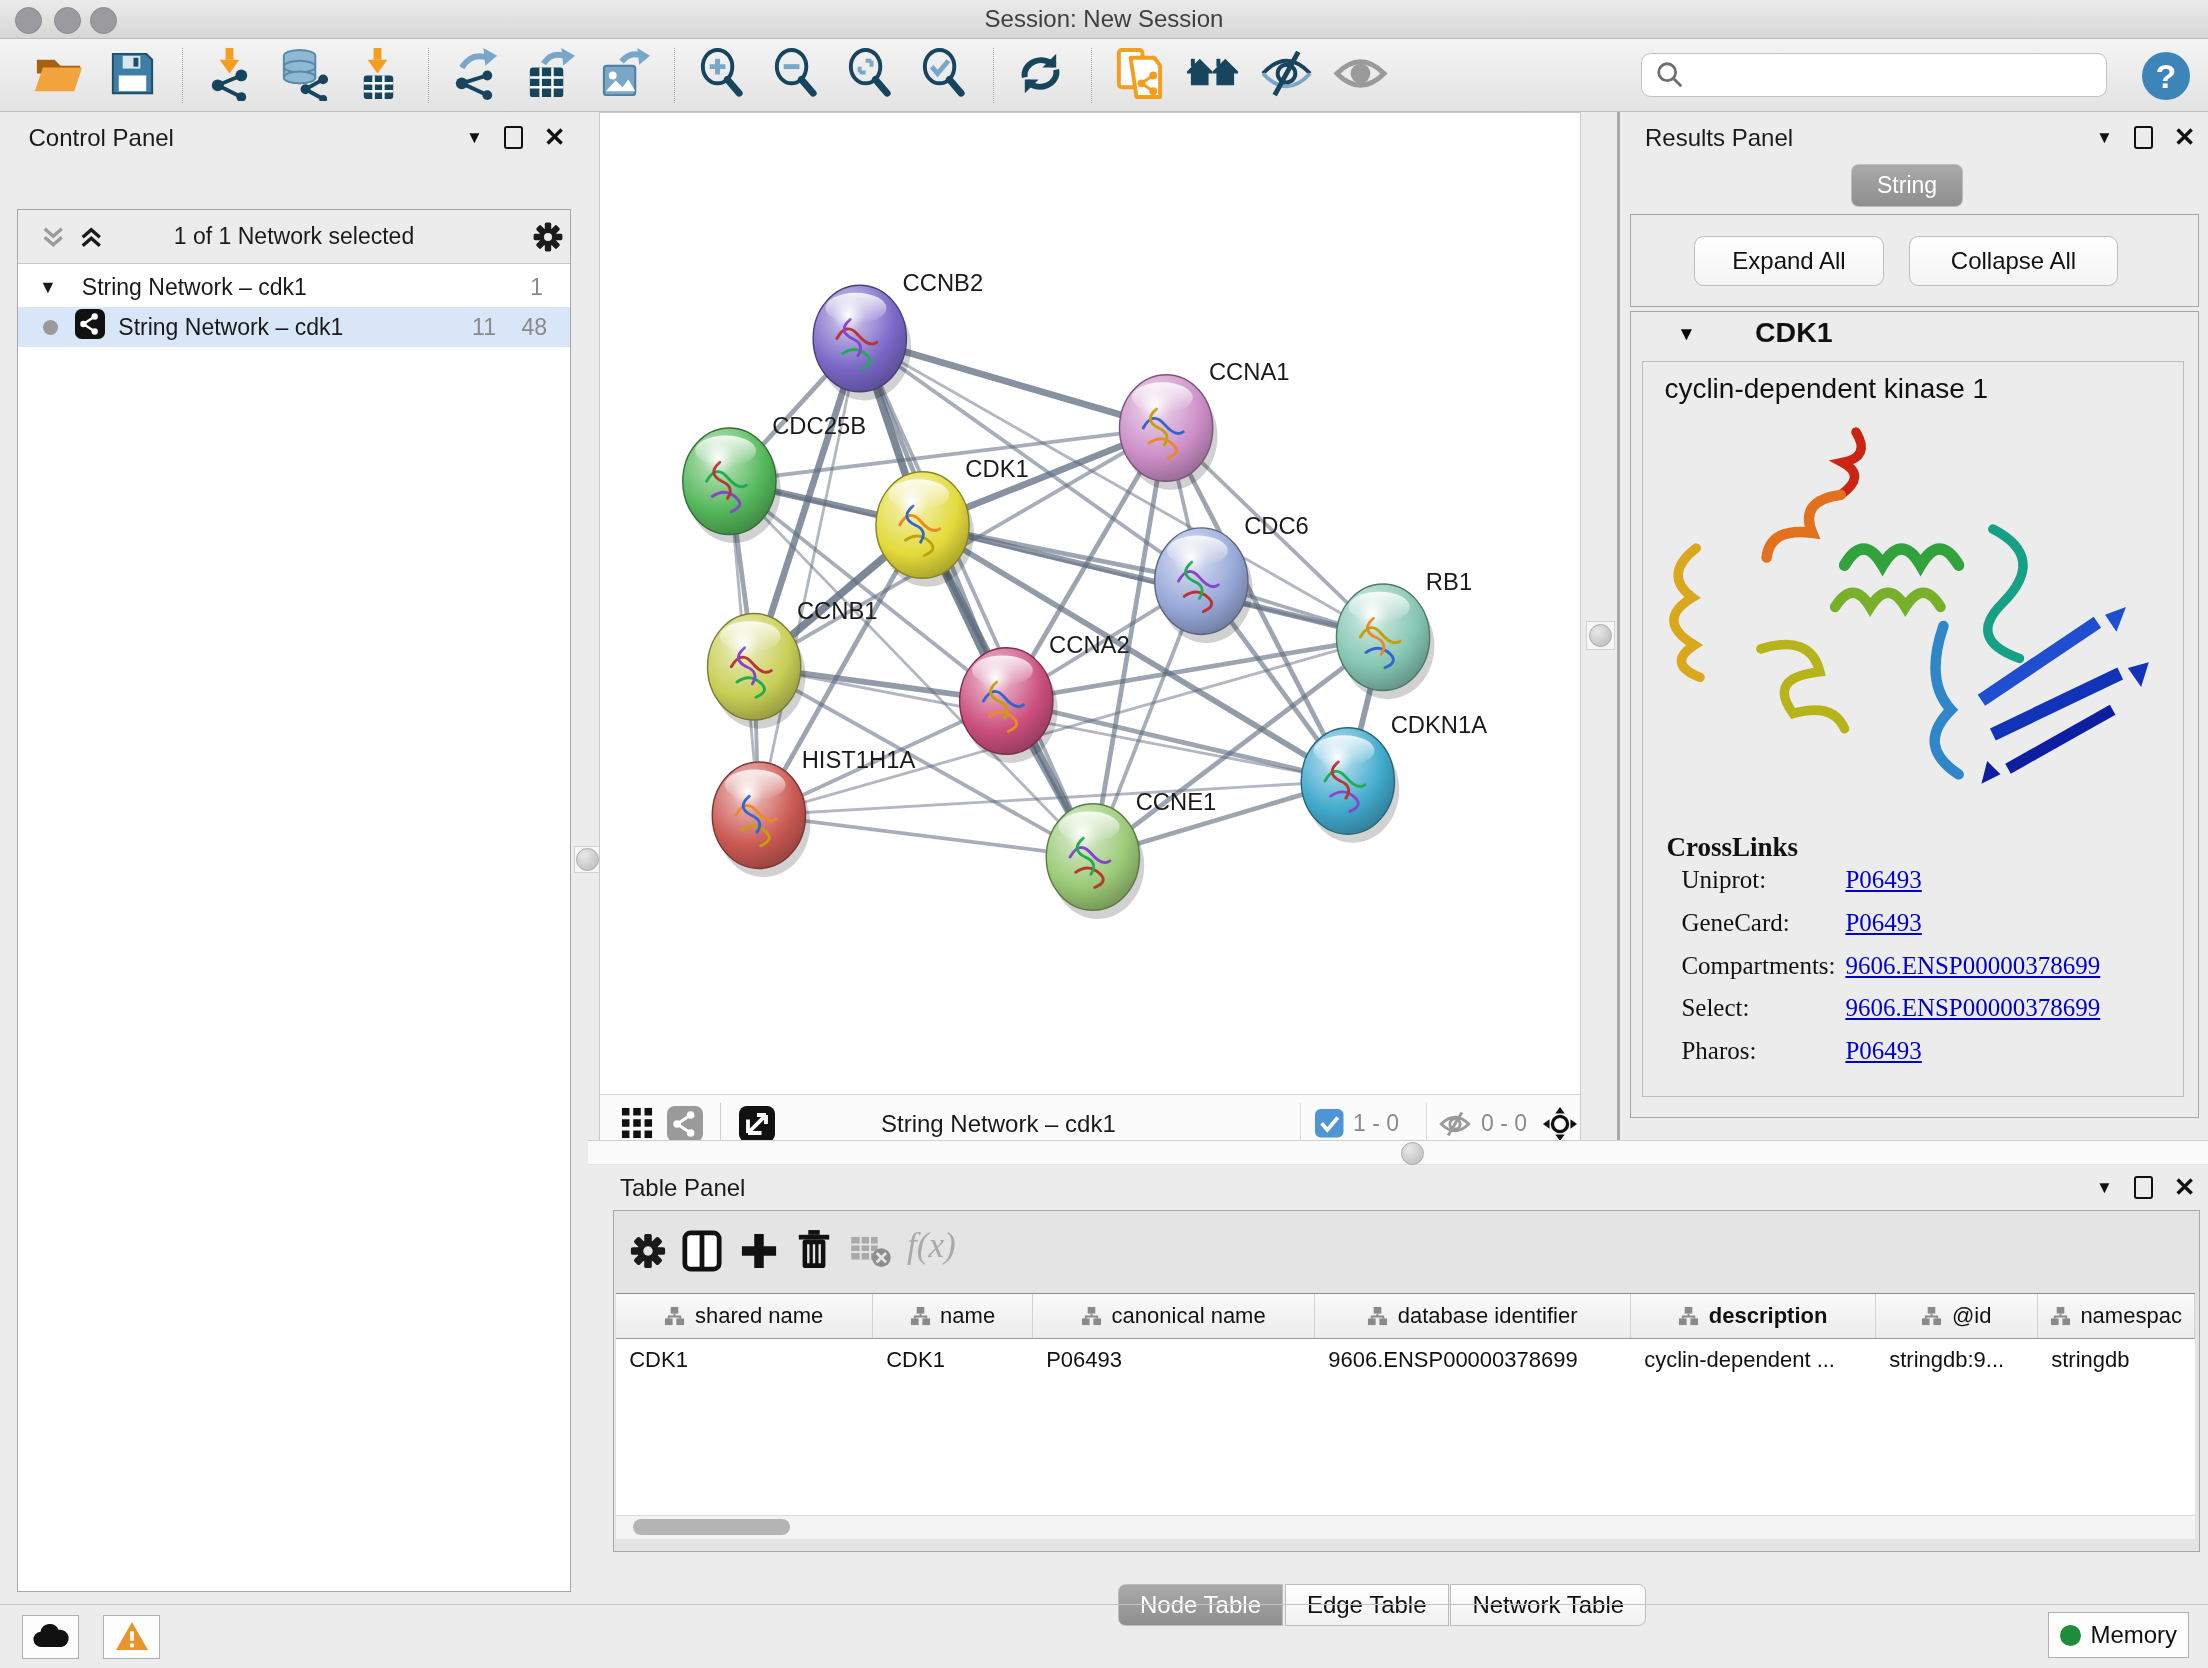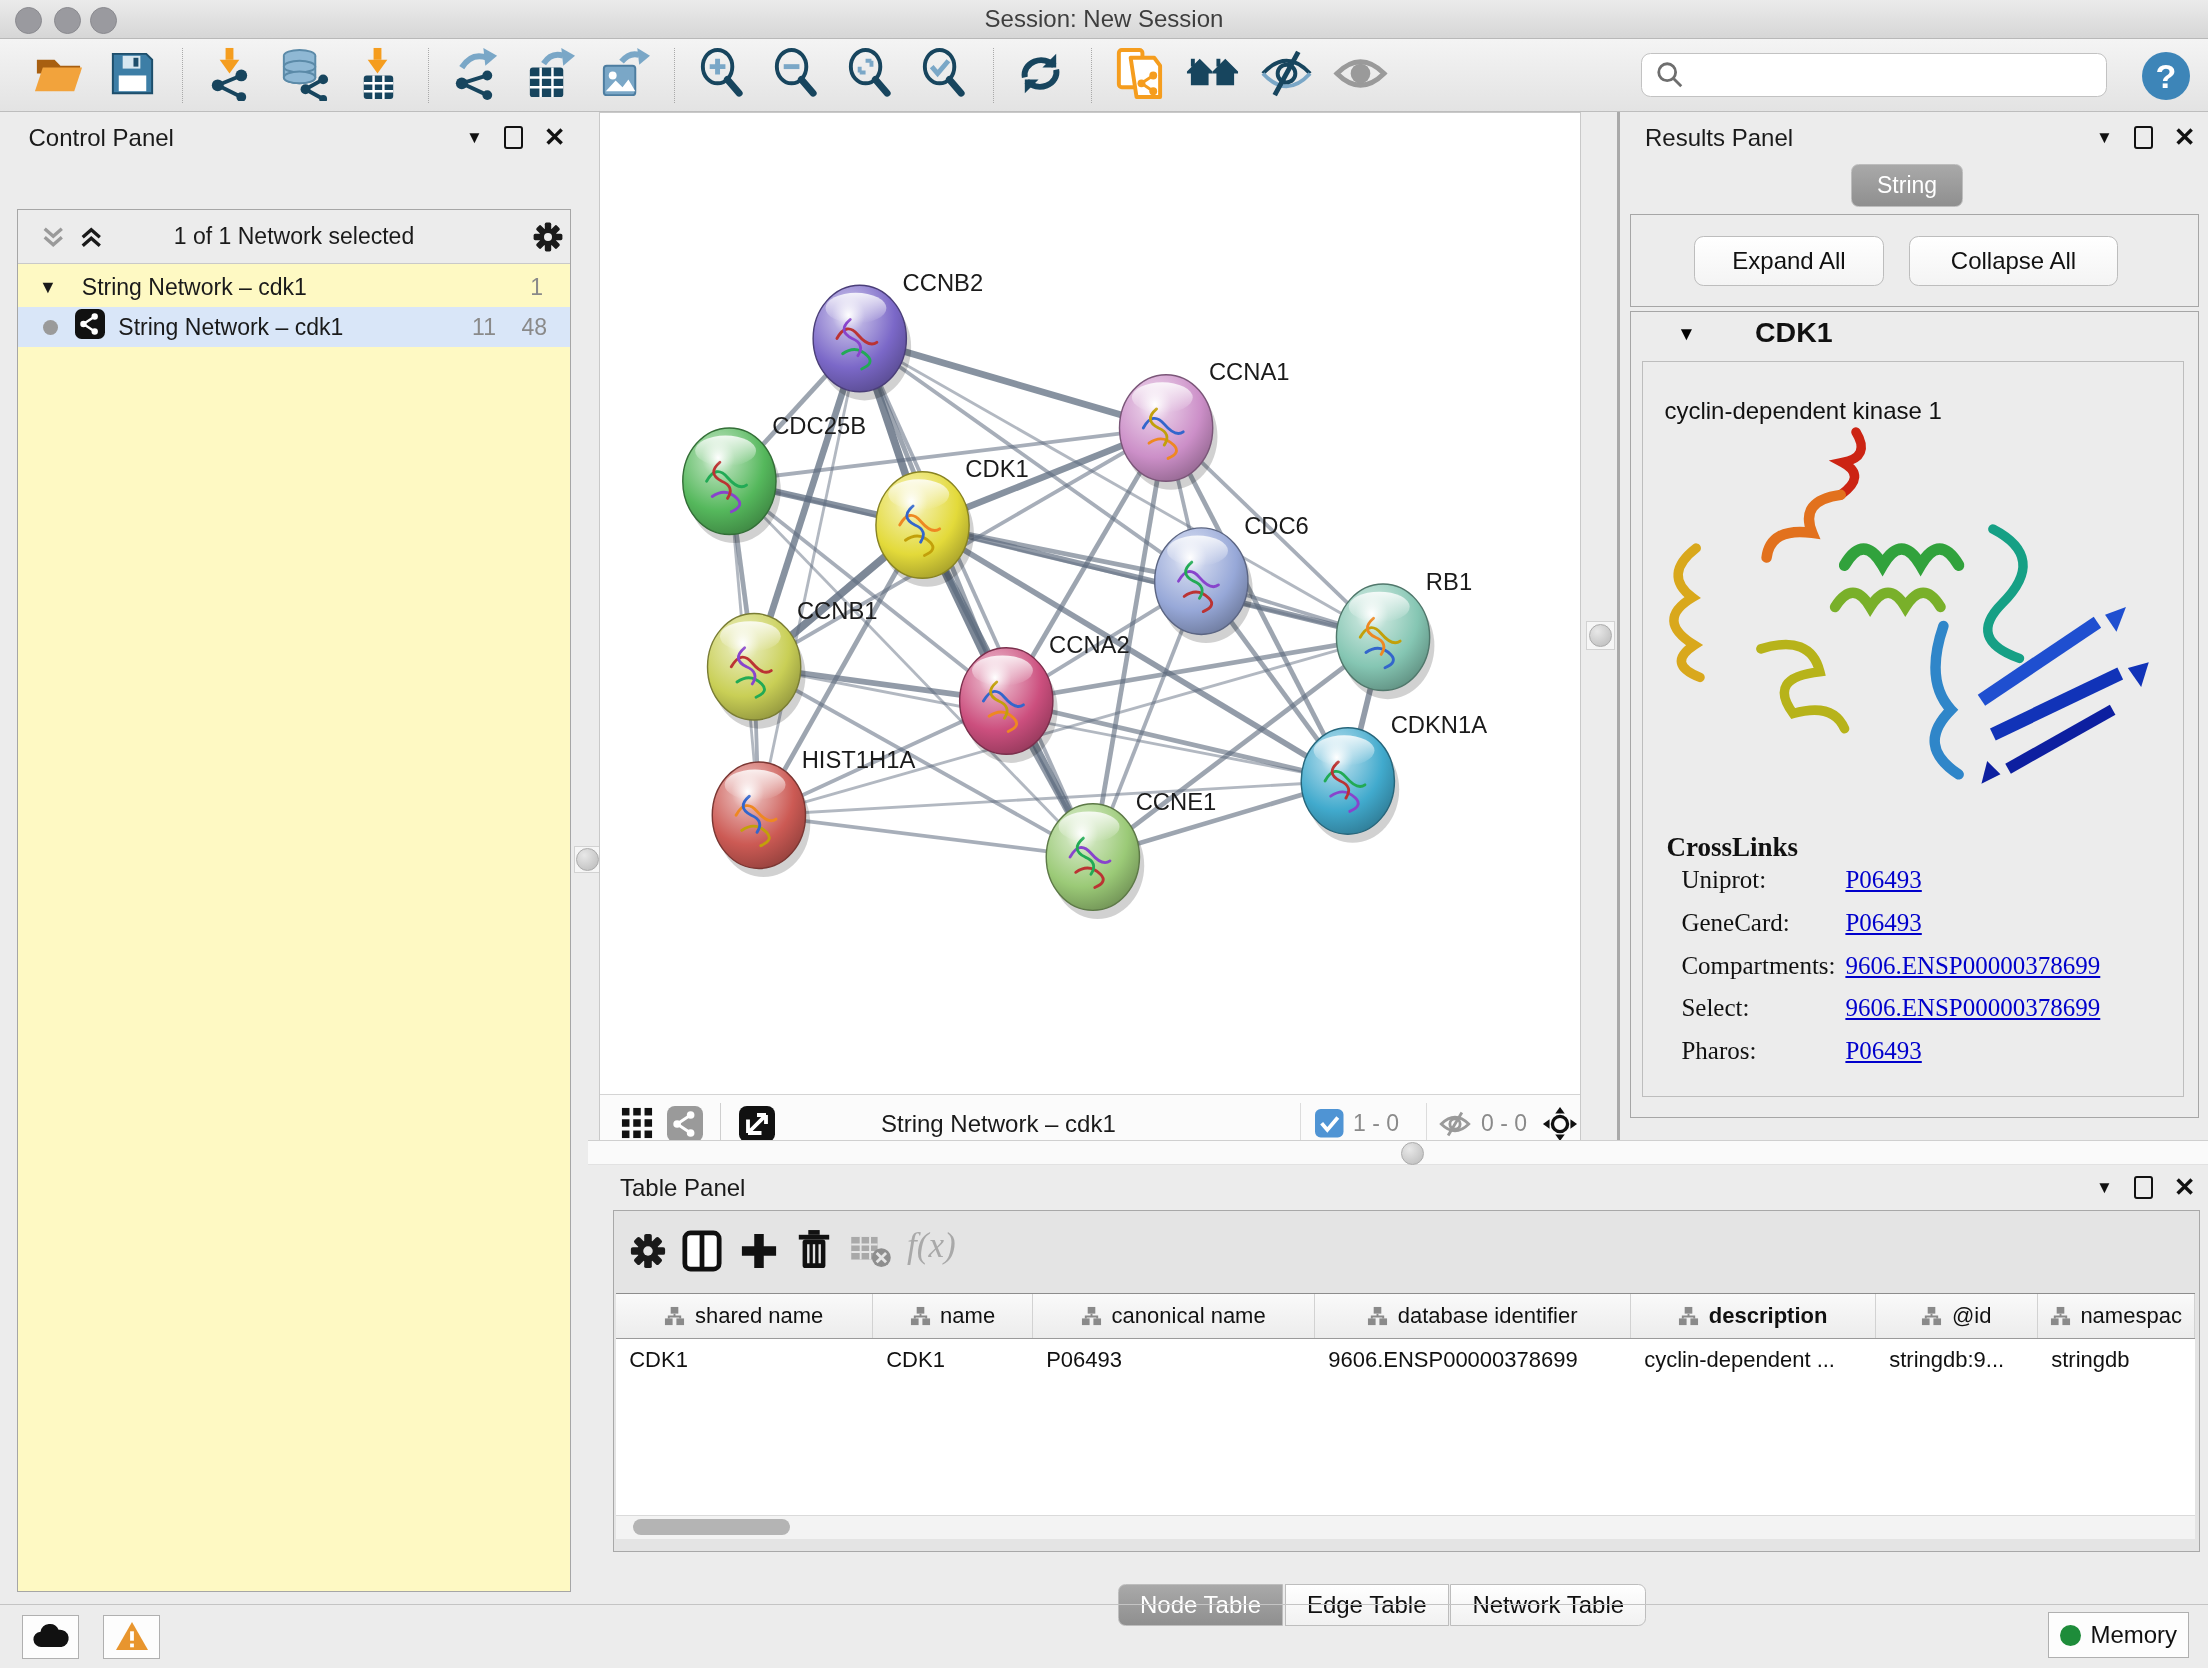--- a/index.html
+++ b/index.html
@@ -18,21 +18,21 @@
   .helpbtn{position:absolute;left:2142px;top:13.3px;width:48px;height:48px;border-radius:50%;background:#3d85b8;color:#fff;font-size:34px;font-weight:bold;text-align:center;line-height:48px;}
   
   .ptitle{font-size:24px;color:#1a1a1a;}
   .mini{display:flex;align-items:center;gap:21px;}
   .mini .tri{font-size:17px;color:#111;}
   .mini .flo{width:15px;height:19px;border:2.9px solid #111;border-radius:2.9px;}
   .mini .clo{font-size:26px;font-weight:bold;color:#111;line-height:19px;}
   .tabbtn{height:41px;line-height:41px;padding:0 25px;background:linear-gradient(#ffffff,#f2f2f2);border:1px solid #bdbdbd;font-size:23px;color:#111;}
   .tabbtn.sel{background:linear-gradient(#a9a9a9,#8f8f8f);color:#fff;}
   
-  .cp-box{position:absolute;left:17px;top:209px;width:552px;height:1381px;border:1.9px solid #a6a6a6;background:#fef9c3;}
+  .cp-box{position:absolute;left:17px;top:209px;width:552px;height:1381px;border:1.9px solid #a6a6a6;background:#ffffff;}
   .cp-head{position:absolute;left:0;top:0;width:100%;height:53px;background:#ececec;border-bottom:1px solid #c9c9c9;}
   .treerow{position:absolute;left:0;width:100%;height:40px;font-size:23px;color:#1a1a1a;display:flex;align-items:center;}
   .cnt{color:#8a8a8a;}
   
   .net-wrap{position:absolute;left:599px;top:112px;width:982px;height:1041px;background:#fff;border:1px solid #c9c9c9;box-sizing:border-box;}
   .net-toolbar{position:absolute;left:0;bottom:0;width:100%;height:57px;background:#fbfbfb;border-top:1px solid #d4d4d4;}
   .ngc{color:#8a8a8a;font-size:23px;}
   
   .rbox{position:absolute;border:1.9px solid #a6a6a6;background:#ececec;}
   .btn{background:linear-gradient(#ffffff,#f4f4f4);border:1px solid #bdbdbd;border-radius:9.5px;font-size:24px;color:#111;text-align:center;}
@@ -605,21 +605,21 @@
 
   <div class="rbox" style="left:1630px;top:214px;width:567px;height:91px;">
     <div class="btn abs" style="left:63px;top:21px;width:188px;height:48px;line-height:48px;">Expand All</div>
     <div class="btn abs" style="left:278px;top:21px;width:207px;height:48px;line-height:48px;">Collapse All</div>
   </div>
 
   <div class="rbox" style="left:1630px;top:311px;width:567px;height:805px;">
     <span class="abs" style="left:46px;top:11.4px;font-size:19px;">▼</span>
     <div class="abs" style="left:124px;top:3.8px;font-size:28.5px;font-weight:bold;color:#111;">CDK1</div>
     <div class="abs" style="left:11.4px;top:49px;width:540px;height:734px;border:1px solid #bdbdbd;background:#ececec;">
-      <div class="abs" style="left:21px;top:11.4px;font-size:24px;color:#111;margin-top:24px;">cyclin-dependent kinase 1</div>
+      <div class="abs" style="left:21px;top:11.4px;font-size:28px;color:#111;">cyclin-dependent kinase 1</div>
       <svg class="abs" style="left:15px;top:53px;" width="510" height="405" viewBox="0 0 536 426">
         <path d="M208 18q16 26-14 32q26 14-2 34" stroke="#cc2413" stroke-width="10" fill="none" stroke-linecap="round"></path>
         <path d="M192 84q-44 6-30 40q-44-6-48 26" stroke="#e2711d" stroke-width="11" fill="none" stroke-linecap="round"></path>
         <path d="M40 140q-36 28-4 52q-40 24 2 50q-30 20 6 34" stroke="#d9a81c" stroke-width="10" fill="none" stroke-linecap="round"></path>
         <path d="M108 246q52-16 62 24q-56 6-28 44q42-12 54 16" stroke="#b7b31a" stroke-width="10" fill="none" stroke-linecap="round"></path>
         <path d="M196 158q20-34 40 0q20-34 40 0q20-34 40 0" stroke="#31a23c" stroke-width="12" fill="none" stroke-linecap="round"></path>
         <path d="M186 202q19-30 37 0q19-30 37 0q19-30 37 0" stroke="#79b02a" stroke-width="11" fill="none" stroke-linecap="round"></path>
         <path d="M352 120q58 30 10 78q-38 38 18 58" stroke="#16a085" stroke-width="10" fill="none" stroke-linecap="round"></path>
         <path d="M300 222q-20 58 8 88q-38 38 8 68" stroke="#2f86c9" stroke-width="11" fill="none" stroke-linecap="round"></path>
         <path d="M340 300L462 218" stroke="#1f4fd0" stroke-width="14" fill="none"></path>

